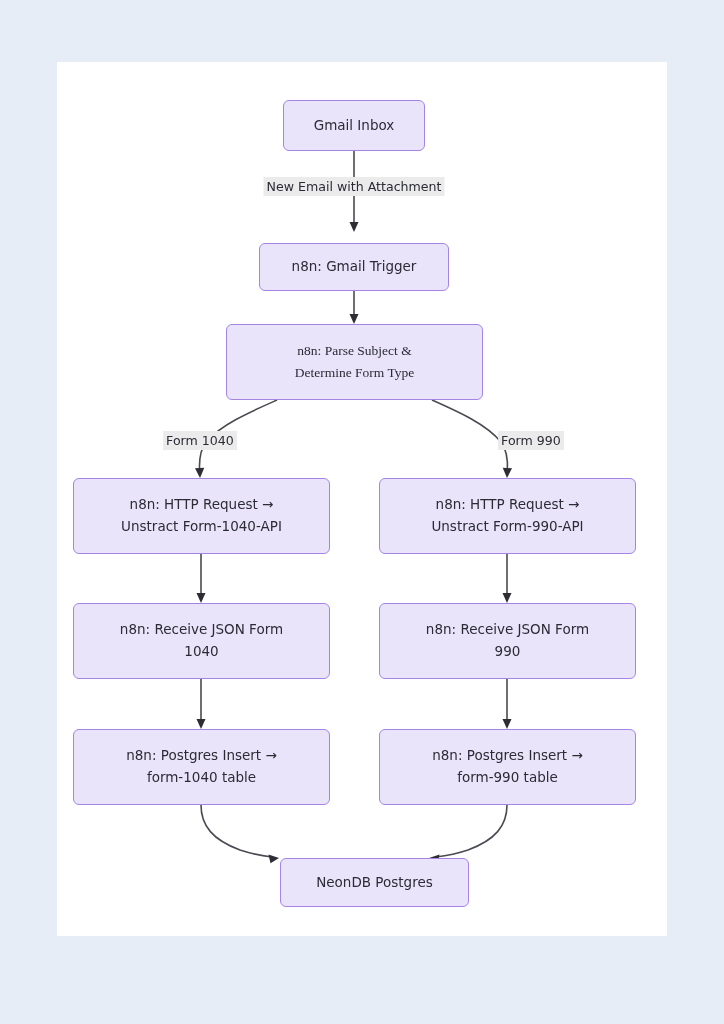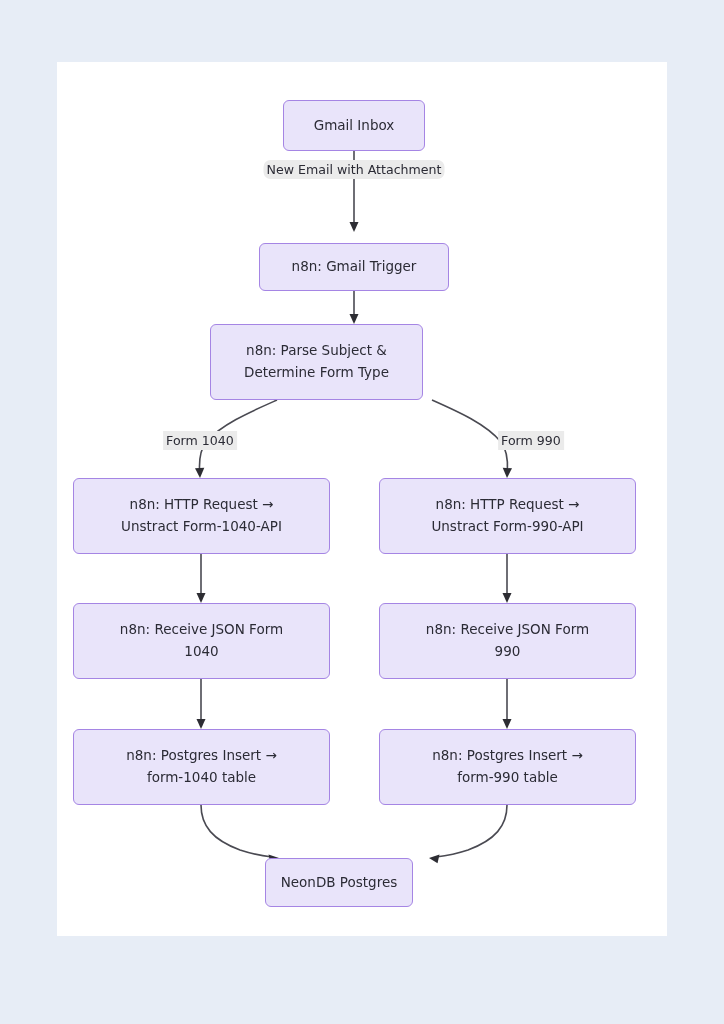--- a/index.html
+++ b/index.html
@@ -99,40 +99,40 @@
   <path class="arrow-head" d="M 279,858 L 268.5,854.5 L 270.5,863.3 Z"></path>
 
   <path class="edge-path" d="M 507,805 C 507,826 495,840 468,850 C 456,854 444,856 436,857"></path>
   <path class="arrow-head" d="M 429,858 L 439.5,854.5 L 437.5,863.3 Z"></path>
 </svg>
 
 <div class="node" style="left:283px; top:100px; width:142px; height:51px;">Gmail Inbox</div>
 
 <div class="node" style="left:259px; top:232px; width:190px; height:48px;margin-top:11px;">n8n: Gmail Trigger</div>
 
-<div class="node" style="left:210px; top:324px; width:213px; height:76px;">n8n: Parse Subject &amp;
+<div class="node" style="left:226px; top:324px; width:257px; height:76px;font-family:Liberation Serif, serif;">n8n: Parse Subject &amp;
 Determine Form Type</div>
 
 <div class="node" style="left:73px; top:478px; width:257px; height:76px;">n8n: HTTP Request →
 Unstract Form-1040-API</div>
 
 <div class="node" style="left:379px; top:478px; width:257px; height:76px;">n8n: HTTP Request →
 Unstract Form-990-API</div>
 
 <div class="node" style="left:73px; top:603px; width:257px; height:76px;">n8n: Receive JSON Form
 1040</div>
 
 <div class="node" style="left:379px; top:603px; width:257px; height:76px;">n8n: Receive JSON Form
 990</div>
 
 <div class="node" style="left:73px; top:729px; width:257px; height:76px;">n8n: Postgres Insert →
 form-1040 table</div>
 
 <div class="node" style="left:379px; top:729px; width:257px; height:76px;">n8n: Postgres Insert →
 form-990 table</div>
 
-<div class="node" style="left:265px; top:858px; width:148px; height:49px;text-align:right;">NeonDB Postgres</div>
+<div class="node" style="left:280px; top:858px; width:189px; height:49px;text-align:right;">NeonDB Postgres</div>
 
-<div class="edge-label" style="left:354px; top:160px;border-radius:7px;">New Email with Attachment</div>
+<div class="edge-label" style="left:354px; top:177px;">New Email with Attachment</div>
 
 <div class="edge-label" style="left:200px; top:431px;">Form 1040</div>
 
 <div class="edge-label" style="left:507px; top:431px;margin-left:24px;">Form 990</div>
 
 </body></html>

